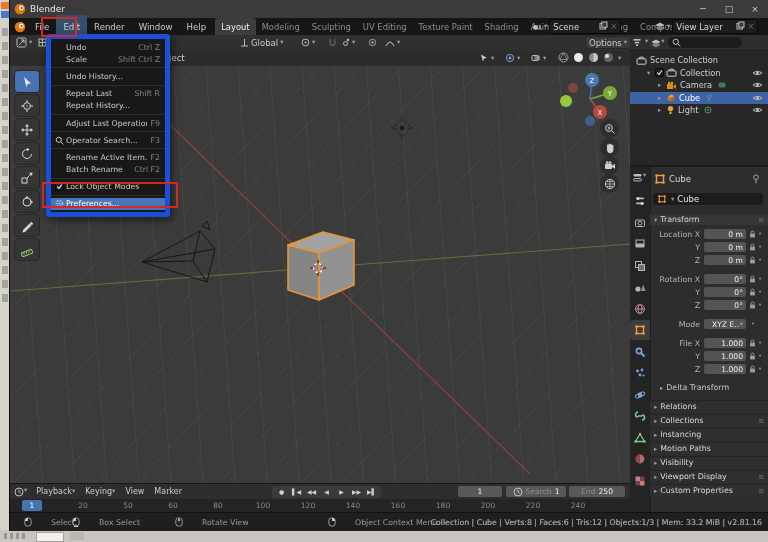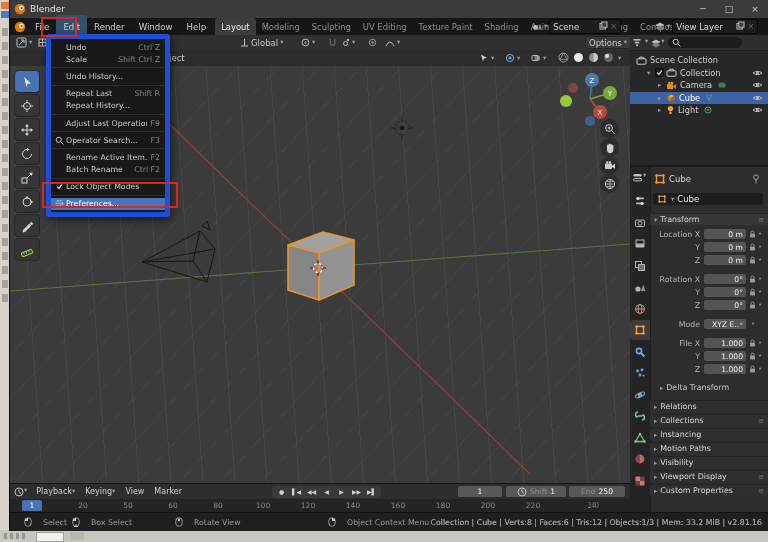--- a/index.html
+++ b/index.html
@@ -55,21 +55,21 @@
   .timeline{position:absolute;left:0;top:483px;width:620px;height:29px;background:#2b2b2b;border-top:1px solid #161616;}
   .tl-hdr{position:absolute;left:0;top:0;width:620px;height:15px;background:#2e2e2e;display:flex;align-items:center;}
   .tl-ruler{position:absolute;left:0;top:15px;width:620px;height:14px;background:#242424;}
   .tick{position:absolute;top:2px;color:#8b8b8b;font-size:7.5px;transform:translateX(-50%);}
   .framebadge{position:absolute;left:12px;top:1px;width:20px;height:11px;background:#4772b3;border-radius:2px;
               color:#fff;font-size:7.5px;display:flex;align-items:center;justify-content:center;}
   .tl-field{display:flex;align-items:center;justify-content:center;gap:3px;background:#585858;border-radius:2px;height:11px;color:#f0f0f0;font-size:7.6px;}
   
   .statusbar{position:absolute;left:0;top:512px;width:758px;height:18px;background:#1f1f1f;border-top:1px solid #111;
              display:flex;align-items:center;color:#9a9a9a;font-size:7.8px;}
-  .hint{position:absolute;display:flex;align-items:center;gap:11px;}
+  .hint{position:absolute;display:flex;align-items:center;gap:19px;}
   
   .edit-menu{position:absolute;left:36px;top:34px;width:114px;background:#181818;border:5px solid #1d4ed8;
              border-radius:3px;box-shadow:2px 3px 8px rgba(0,0,0,.55);padding:2px 0;z-index:50;}
   .em-item{display:flex;align-items:center;height:12.2px;padding:0 5px 0 4px;color:#c9c9c9;font-size:7.8px;white-space:nowrap;}
   .em-item .gut{width:11px;display:flex;align-items:center;}
   .em-item .lab{flex:1;overflow:hidden;}
   .em-item .sc{color:#848484;margin-left:4px;}
   .em-item.hl{background:#4a74b8;color:#fff;}
   .em-sep{height:0;border-top:1px solid #2d2d2d;margin:2px 0;}
   .red-box{position:absolute;border:2px solid #cf2b24;z-index:60;pointer-events:none;}
@@ -906,42 +906,42 @@
             <span style="width:15px;text-align:center;font-size:6px;color:#cfcfcf;">▶</span>
             <span style="width:15px;text-align:center;font-size:6px;color:#cfcfcf;">▶▶</span>
             <span style="width:15px;text-align:center;font-size:6px;color:#cfcfcf;">▶▌</span>
           </span>
           <span class="tl-field" style="position:absolute;left:448px;width:44px;">1</span>
           <span class="tl-field" style="position:absolute;left:496px;width:60px;">
             <svg width="10" height="10" viewBox="0 0 10 10" xmlns="http://www.w3.org/2000/svg">
               <circle cx="5" cy="5" r="4" fill="none" stroke="#c0c0c0"></circle>
               <path d="M5 2.6 V5 L6.8 6" fill="none" stroke="#c0c0c0"></path>
             </svg>
-            <span class="dim">Shift</span>
+            <span class="dim">Search</span>
             <span>1</span>
           </span>
           <span class="tl-field" style="position:absolute;left:559px;width:56px;">
             <span class="dim">End</span>
             <span>250</span>
           </span>
         </div>
         <div class="tl-ruler">
           <span class="framebadge">1</span>
           <span class="tick" style="left:73px;">20</span>
           <span class="tick" style="left:118px;">50</span>
           <span class="tick" style="left:163px;">60</span>
           <span class="tick" style="left:208px;">80</span>
           <span class="tick" style="left:253px;">100</span>
           <span class="tick" style="left:298px;">120</span>
           <span class="tick" style="left:343px;">140</span>
           <span class="tick" style="left:388px;">160</span>
           <span class="tick" style="left:433px;">180</span>
           <span class="tick" style="left:478px;">200</span>
           <span class="tick" style="left:523px;">220</span>
-          <span class="tick" style="left:583px;font-family:Liberation Serif, serif;">240</span>
+          <span class="tick" style="left:568px;">240</span>
         </div>
       </div>
 
     <div class="statusbar" id="statusbar">
       <span class="abs" style="right:6px;" style2="">Collection | Cube | Verts:8 | Faces:6 | Tris:12 | Objects:1/3 | Mem: 33.2 MiB | v2.81.16</span>
     <span class="hint" style="left:14px;">
           <span style="display:flex;">
             <svg width="8" height="10" viewBox="0 0 8 10" xmlns="http://www.w3.org/2000/svg">
               <rect x="0.8" y="0.8" width="6.4" height="8.4" rx="3" fill="none" stroke="#9a9a9a"></rect>
               <path d="M1 4 Q1 1.2 4 1 L4 4 Z" fill="#cfcfcf"></path>

